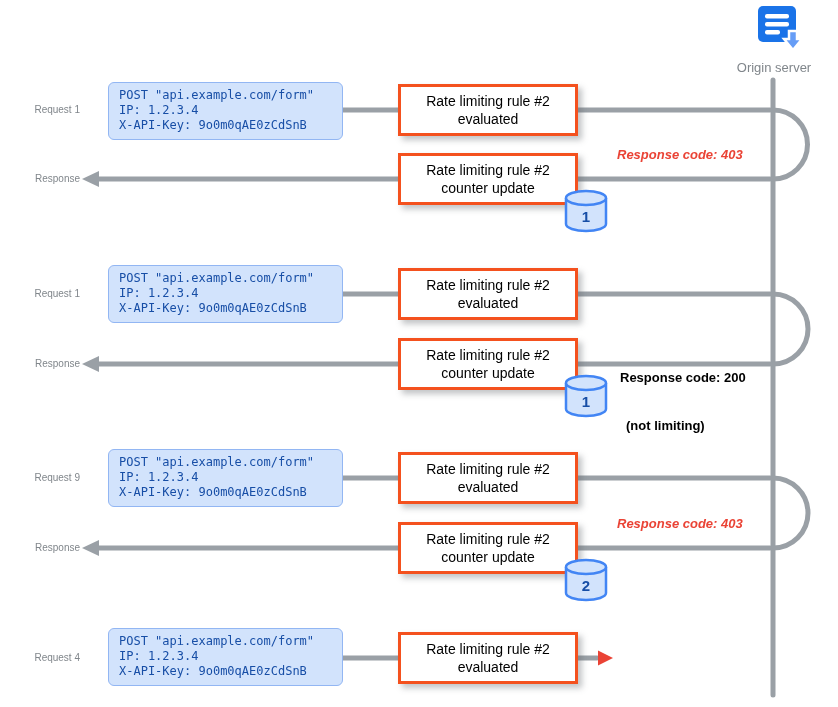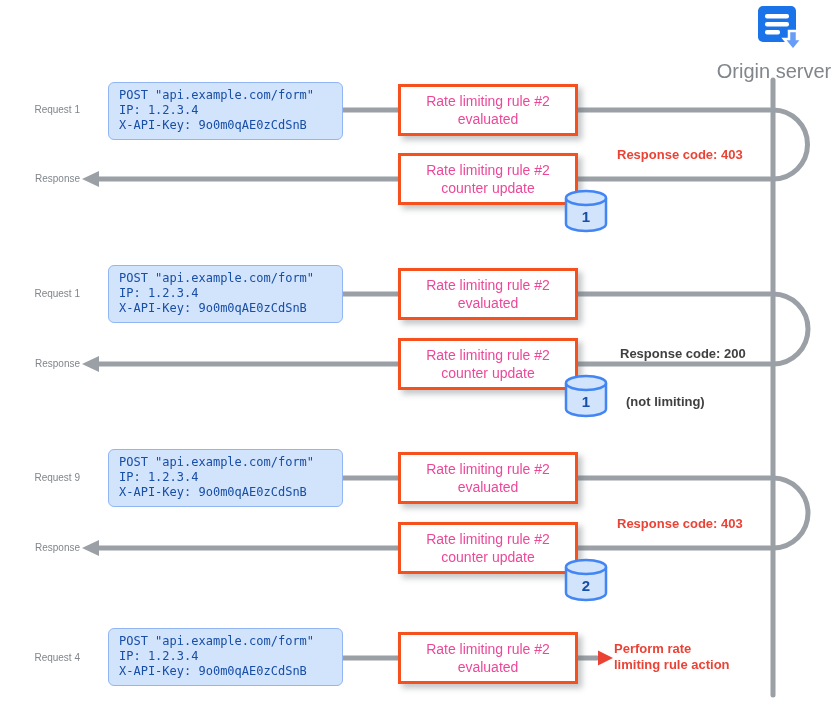--- a/index.html
+++ b/index.html
@@ -18,34 +18,34 @@
   .req-box { position:absolute; left:108px; width:235px; height:58px;
     background:#d2e3fc; border:1.5px solid #92b6f3; border-radius:6px;
     padding:5px 10px; font-family:"DejaVu Sans Mono", monospace;
     font-size:12px; line-height:15px; color:#174ea6; z-index:2;
     white-space:nowrap; overflow:hidden; }
 
   .rule-box { position:absolute; left:398px; width:180px; height:52px;
     background:#fff; border:3px solid #f4511e;
     box-shadow:4px 4px 6px rgba(95,99,104,.38);
     display:flex; flex-direction:column; align-items:center; justify-content:center;
-    font-size:14px; line-height:18px; color:#ec4899; text-align:center; z-index:2; }
+    font-size:14px; line-height:18px; color:#000000; text-align:center; z-index:2; }
 
   .db { position:absolute; left:563px; z-index:3; }
   .db text { font-family:"Liberation Sans", sans-serif; font-size:15px;
     font-weight:bold; fill:#174ea6; }
 
   .note { position:absolute; font-size:13px; font-weight:bold; z-index:2; white-space:nowrap; }
-  .note.red { color:#ea4335; }
-  .note.gray { color:#404040; }
+  .note.red { color:#ea4335;font-style:italic; }
+  .note.gray { color:#000000;margin-top:24px; }
   .action-note { line-height:16px; }
 
   .origin-icon { position:absolute; left:753px; top:4px; z-index:2; }
   .origin-label { position:absolute; left:711px; top:60px; width:126px;
-    text-align:center; font-size:20px; color:#80868b; z-index:2; }
+    text-align:center; font-size:13px; color:#80868b; z-index:2; }
 </style>
 </head>
 <body>
 
 <div class="canvas">
 
   <svg class="lines" width="838" height="707" viewBox="0 0 838 707">
     <line x1="773" y1="80" x2="773" y2="695"></line>
     <path d="M 773 110 A 34.5 34.5 0 0 1 773 179"></path>
     <path d="M 773 294 A 35 35 0 0 1 773 364"></path>
@@ -145,18 +145,14 @@
   <div class="edge-label" style="top:649px">Request 4</div>
   <div class="req-box" style="top:628px">
     <div>POST "api.example.com/form"</div>
     <div>IP: 1.2.3.4</div>
     <div>X-API-Key: 9o0m0qAE0zCdSnB</div>
   </div>
   <div class="rule-box" style="top:632px">
     <div>Rate limiting rule #2</div>
     <div>evaluated</div>
   </div>
-  <div class="note red action-note" style="left:614px; top:641px">
-    <div>Perform rate</div>
-    <div>limiting rule action</div>
-  </div>
 
 </div>
 
 </body></html>

